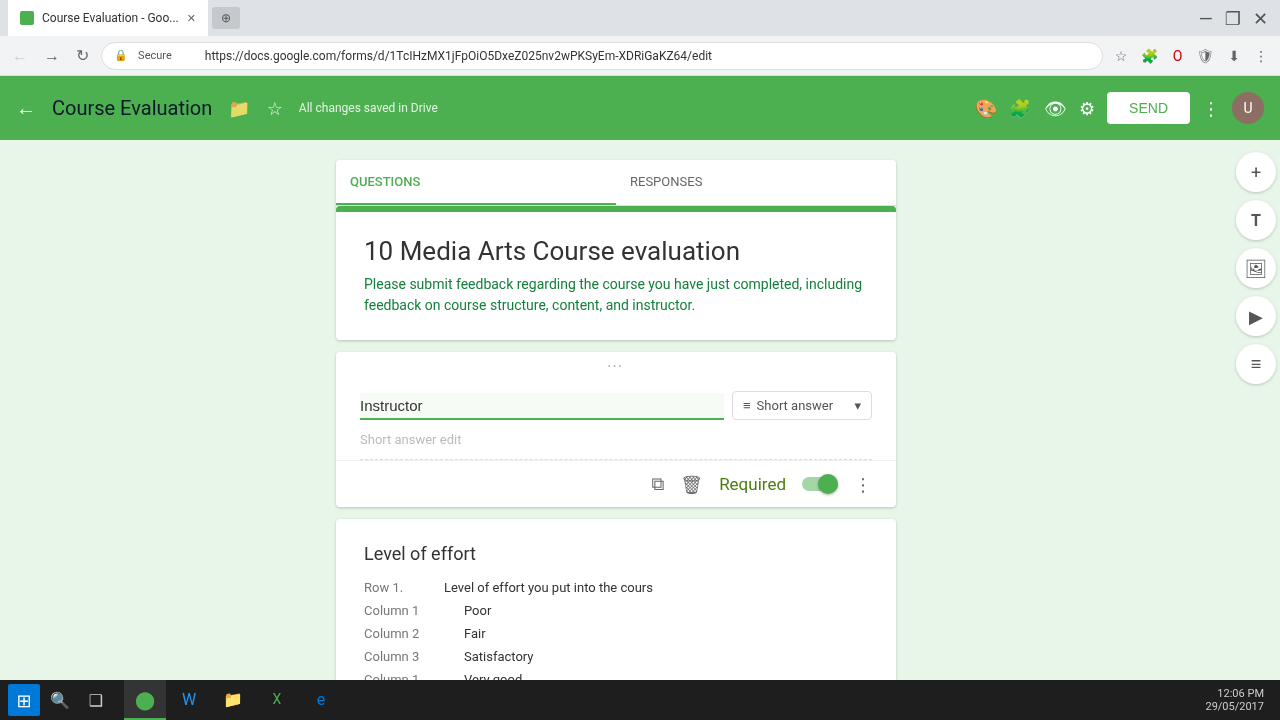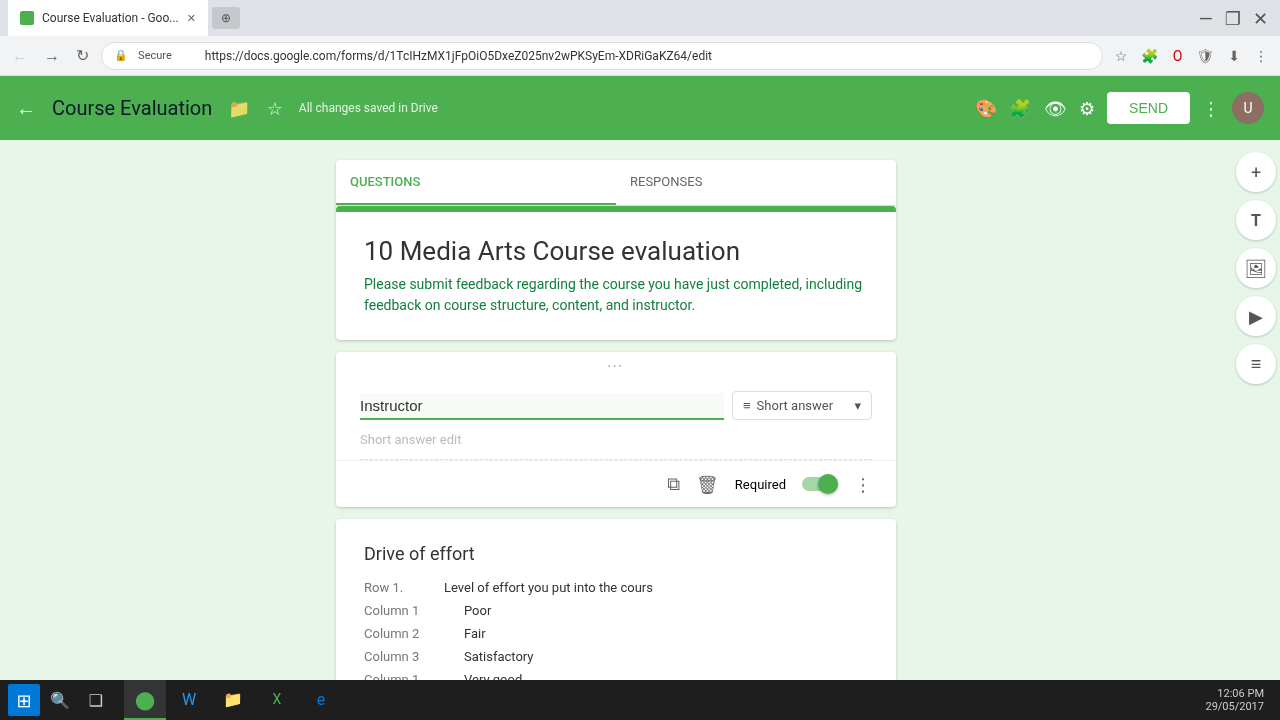--- a/index.html
+++ b/index.html
@@ -57,21 +57,21 @@
     .question-body { padding: 12px 24px 0; }
     .question-row { display: flex; align-items: flex-end; gap: 8px; }
     .question-input-wrapper { flex: 1; }
     .question-input { width: 100%; border: none; border-bottom: 2px solid #4CAF50; padding: 4px 0; font-size: 15px; color: #333; outline: none; background: transparent; }
     .question-type-selector { display: flex; align-items: center; gap: 6px; border: 1px solid #ddd; border-radius: 4px; padding: 6px 10px; cursor: pointer; font-size: 13px; color: #555; min-width: 140px; }
 
     .short-answer-placeholder { font-size: 13px; color: #bbb; padding: 12px 0; border-bottom: 1px dashed #ddd; }
 
     .question-footer { display: flex; align-items: center; justify-content: flex-end; padding: 12px 24px; gap: 16px; border-top: 1px solid #f0f0f0; }
     .footer-icon { color: #666; cursor: pointer; font-size: 18px; }
-    .required-label { font-size: 13px; color: #000000; }
+    .required-label { font-size: 17px; color: #4d7c0f; }
     .toggle-switch { position: relative; width: 36px; height: 20px; }
     .toggle-switch-bg { width: 36px; height: 14px; background: #a5d6a7; border-radius: 7px; position: absolute; top: 3px; }
     .toggle-switch-knob { width: 20px; height: 20px; background: #4CAF50; border-radius: 50%; position: absolute; right: 0; top: 0; box-shadow: 0 1px 3px rgba(0,0,0,0.3); }
     .footer-more { color: #666; cursor: pointer; font-size: 18px; }
 
     
     .level-card { background: white; width: 560px; border-radius: 4px; box-shadow: 0 1px 3px rgba(0,0,0,0.2); margin-top: 12px; padding: 24px 28px; }
     .level-title { font-size: 18px; font-weight: 400; color: #333; margin-bottom: 16px; }
     .level-row { display: flex; align-items: baseline; margin-bottom: 8px; font-size: 13px; color: #555; }
     .level-row-label { min-width: 80px; color: #777; }
@@ -191,21 +191,21 @@
             <span class="required-label">Required</span>
             <div class="toggle-switch">
               <div class="toggle-switch-bg"></div>
               <div class="toggle-switch-knob"></div>
             </div>
             <span class="footer-more">⋮</span>
           </div>
         </div>
 
         <div class="level-card">
-          <div class="level-title">Drive of effort</div>
+          <div class="level-title">Level of effort</div>
           <div class="level-row">
             <span class="level-row-label">Row 1.</span>
             <span class="level-row-value">Level of effort you put into the cours</span>
           </div>
           <div id="columns-container">
               <div class="column-row">
                 <span class="column-label">Column 1</span>
                 <span class="column-value">Poor</span>
               </div>
               <div class="column-row">

